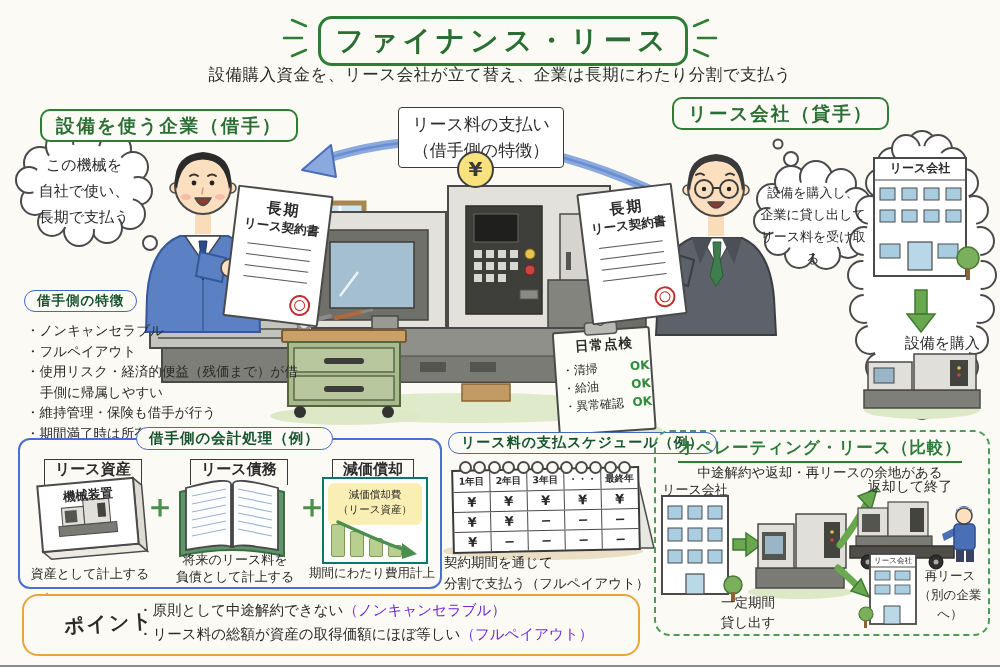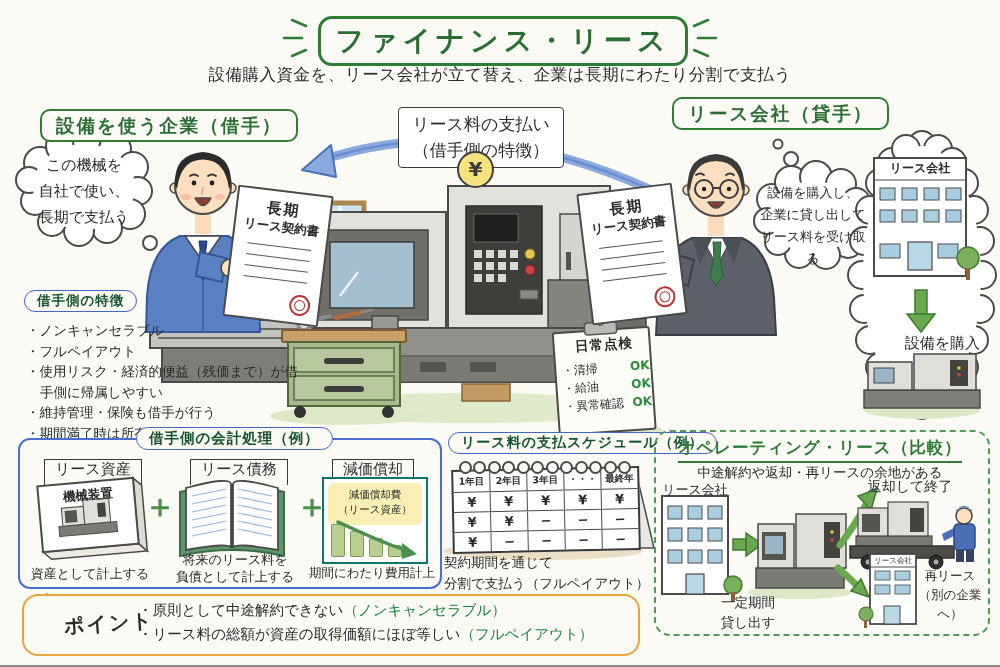--- a/index.html
+++ b/index.html
@@ -23,21 +23,21 @@
   .contract .c1{font-size:15px;font-weight:bold;margin-top:8px;letter-spacing:2px;}
   .contract .c2{font-size:12.5px;font-weight:bold;letter-spacing:0;}
   .contract .cline{height:0;border-top:1.6px solid #555;margin:10px 14px 0;}
   .contract .seal{position:absolute;right:8px;bottom:7px;width:17px;height:17px;border:2px solid #c03030;border-radius:50%;}
   .contract .seal::after{content:"";position:absolute;left:3px;top:3px;right:3px;bottom:3px;border:1.5px solid #c03030;border-radius:50%;}
   .feat-item{font-size:13.5px;line-height:20.5px;text-indent:-14px;padding-left:14px;}
   .insp{transform:rotate(-4deg);width:88px;}
   .insp-title{text-align:center;font-size:13.5px;font-weight:bold;margin-bottom:5px;letter-spacing:1px;}
   .insp-row{display:flex;justify-content:space-between;font-size:12px;line-height:18px;}
   .ok{color:#2e8b3a;font-weight:bold;}
-  .frame-label{border:1.6px solid #3a3a3a;border-bottom:none;padding:0 10px 6px;font-weight:normal;font-size:15px;background:transparent;}
+  .frame-label{border:1.6px solid #3a3a3a;border-bottom:none;padding:0 10px 6px;font-weight:bold;font-size:15px;background:transparent;}
   .plus{font-size:32px;font-weight:bold;color:#4a8f4e;line-height:32px;}
   .cap{font-size:13px;text-align:center;}
   #acc-box{left:18px;top:438px;width:420px;height:147px;border:2px solid #4a6fd0;border-radius:12px;}
   #depr-box{left:322px;top:477px;width:102px;height:83px;border:2px solid #0f766e;background:#fff;}
   #depr-note{position:absolute;left:4px;top:4px;right:4px;height:38px;background:#f9efb5;border-radius:6px;
     text-align:center;font-size:10.5px;line-height:15px;padding-top:4px;}
   #depr-bars{position:absolute;left:7px;bottom:5px;display:flex;gap:5px;align-items:flex-end;}
   .depr-bar{width:12px;background:#b9cf90;border:1.5px solid #7a9a56;border-radius:2px;}
   #op-box{left:654px;top:430px;width:332px;height:202px;border:2.5px dashed #4e9a57;border-radius:16px;}
   #op-title{left:654px;top:437px;width:332px;text-align:center;}
@@ -48,21 +48,21 @@
   .cal-row:last-child{border-bottom:none;}
   .cal-h,.cal-c{flex:1;text-align:center;border-right:1.4px solid #4a4a4a;}
   .cal-h:last-child,.cal-c:last-child{border-right:none;}
   .cal-h{font-size:9.5px;font-weight:bold;padding:4px 0 3px;}
   .cal-c{font-size:13px;font-weight:bold;line-height:19px;}
   #spiral{left:459px;top:461px;width:172px;display:flex;justify-content:space-between;z-index:3;}
   .sp{width:9px;height:9px;border:2px solid #4a4a4a;border-radius:50%;background:#fbfaf5;}
   #points-box{left:22px;top:594px;width:614px;height:58px;border:2.5px solid #e9a43b;border-radius:16px;background:#fbfaf5;}
   #points-title{left:64px;top:610px;font-size:20px;font-weight:bold;transform:rotate(-4deg);letter-spacing:2px;}
   .pt-item{font-size:14.5px;}
-  .pt-em{color:#15803d;}
+  .pt-em{color:#6d28d9;}
   #bottom-edge{position:absolute;left:0;bottom:0;width:100%;height:2px;background:#8a8a8a;z-index:6;}
 </style>
 </head>
 <body>
 
 <div id="canvas">
 
   <svg id="art" width="1000" height="667" viewBox="0 0 1000 667">
 
     <g>

